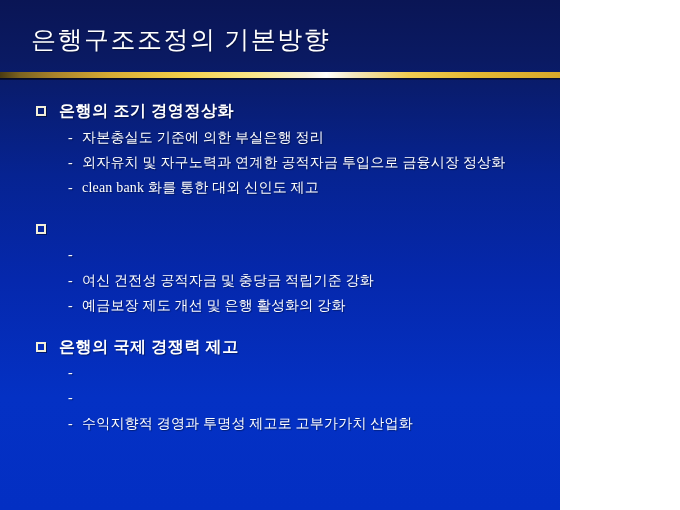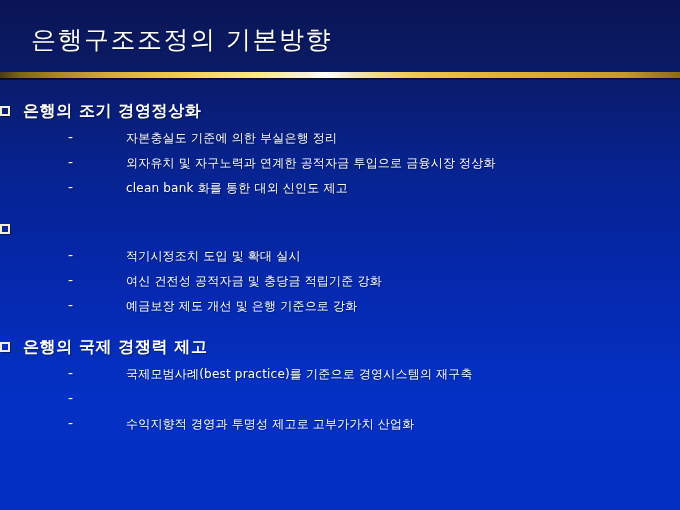--- a/index.html
+++ b/index.html
@@ -8,30 +8,31 @@
   }
   body {
     width: 680px;
     height: 510px;
     overflow: hidden;
     font-family: "DejaVu Sans", "Liberation Sans", sans-serif;
   }
 
   #slide {
     position: relative;
-    width: 680px;
+    width: 560px;
     height: 510px;
     background: linear-gradient(to bottom,
         #0a1555 0%,
         #0a1a63 12%,
         #062391 34%,
         #0528ad 55%,
         #0431c4 78%,
         #032fc3 100%);
     overflow: hidden;
+    font-family: Liberation Serif, serif;
   }
 
   
   #title-block {
     position: absolute;
     top: 0;
     left: 0;
     width: 680px;
     height: 82px;
   }
@@ -88,20 +89,21 @@
   }
 
   .section {
     position: relative;
     margin-bottom: 12px;
   }
 
   .section-head {
     display: flex;
     align-items: center;
+    padding-left: 36px;
     height: 26px;
   }
   .sq-bullet {
     width: 10px;
     height: 10px;
     box-sizing: border-box;
     border: 2px solid #f2efd9;
     background: transparent;
     margin-right: 13px;
     flex: 0 0 auto;
@@ -128,26 +130,25 @@
     height: 25px;
   }
   .dash {
     color: #ffffff;
     font-size: 14px;
     width: 14px;
     flex: 0 0 auto;
     text-shadow: 1px 1px 1px rgba(0,0,0,0.4);
   }
   .sub-text {
-    font-size: 12px;
+    font-size: 14px;
     color: #ffffff;
     letter-spacing: 0.2px;
     white-space: nowrap;
     text-shadow: 1px 1px 1px rgba(0,0,0,0.4);
-    margin-left: 44px;
   }
   .section-head + .sub-list { margin-top: 5px; }
 </style>
 </head>
 <body>
 
 <div id="slide">
 
   <div id="title-block">
     <div id="page-title">은행구조조정의 기본방향</div>
@@ -178,42 +179,40 @@
       </ul>
     </div>
 
     <div class="section">
       <div class="section-head">
         <span class="sq-bullet"></span>
       </div>
       <ul class="sub-list">
         <li class="sub-item">
           <span class="dash">-</span>
-          <span class="sub-text">적기시정조치 도입 및  확대 실시</span>
         </li>
         <li class="sub-item">
           <span class="dash">-</span>
           <span class="sub-text">여신 건전성 공적자금 및 충당금 적립기준 강화</span>
         </li>
         <li class="sub-item">
           <span class="dash">-</span>
-          <span class="sub-text">예금보장 제도 개선 및 은행 기준으로 강화</span>
+          <span class="sub-text">예금보장 제도 개선 및 은행 활성화의 강화</span>
         </li>
       </ul>
     </div>
 
     <div class="section">
       <div class="section-head">
         <span class="sq-bullet"></span>
         <span class="section-title">은행의 국제 경쟁력 제고</span>
       </div>
       <ul class="sub-list">
         <li class="sub-item">
           <span class="dash">-</span>
-          <span class="sub-text">국제모범사례(best practice)를  기준으로 경영시스템의 재구축</span>
         </li>
         <li class="sub-item">
           <span class="dash">-</span>
         </li>
         <li class="sub-item">
           <span class="dash">-</span>
           <span class="sub-text">수익지향적 경영과 투명성 제고로 고부가가치 산업화</span>
         </li>
       </ul>
     </div>

